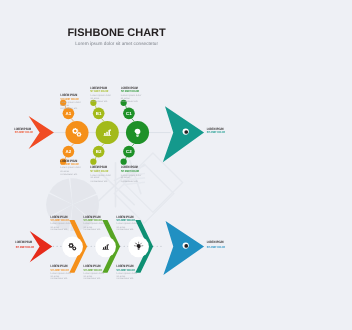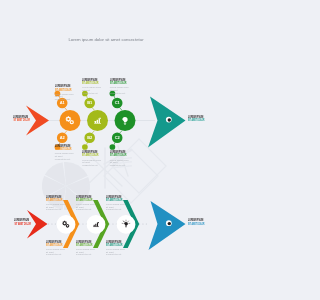--- a/index.html
+++ b/index.html
@@ -124,20 +124,21 @@
   <circle cx="125.00" cy="120.50" r="10.50" fill="#1e9128"></circle>
   <g>
           <g fill="#ffffff">
             <path d="M 122.36 119.73 a 2.63 2.63 0 1 1 5.27 0 c 0 1.36 -0.51 1.10 -1.70 2.55 l -1.87 0 c 0 -1.44 -0.51 -1.10 -1.70 -2.55 Z"></path>
             <rect x="123.77" y="122.71" width="2.46" height="0.72" rx="0.26"></rect>
             <rect x="124.06" y="123.73" width="1.87" height="0.68" rx="0.26"></rect>
           </g>
         </g>
  </g>
 </svg>
+<div class="ttl">FISHBONE CHART</div>
 <div class="sub">Lorem ipsum dolor sit amet consectetur</div>
 <div class="lbl" style="left:54.80px;top:85.00px;width:20.00px;text-align:left;">
       <div class="h"><span>LOREM IPSUM</span></div>
       <div class="s" style="color:#f5901a"><span>SIT AMET DOLOR</span></div>
       <div class="b">Lorem ipsum dolor sit amet consectetur elit.</div>
     </div>
 <div class="lbl" style="left:54.80px;top:144.60px;width:20.00px;text-align:left;">
       <div class="h"><span>LOREM IPSUM</span></div>
       <div class="s" style="color:#f5901a"><span>SIT AMET DOLOR</span></div>
       <div class="b">Lorem ipsum dolor sit amet consectetur elit.</div>

